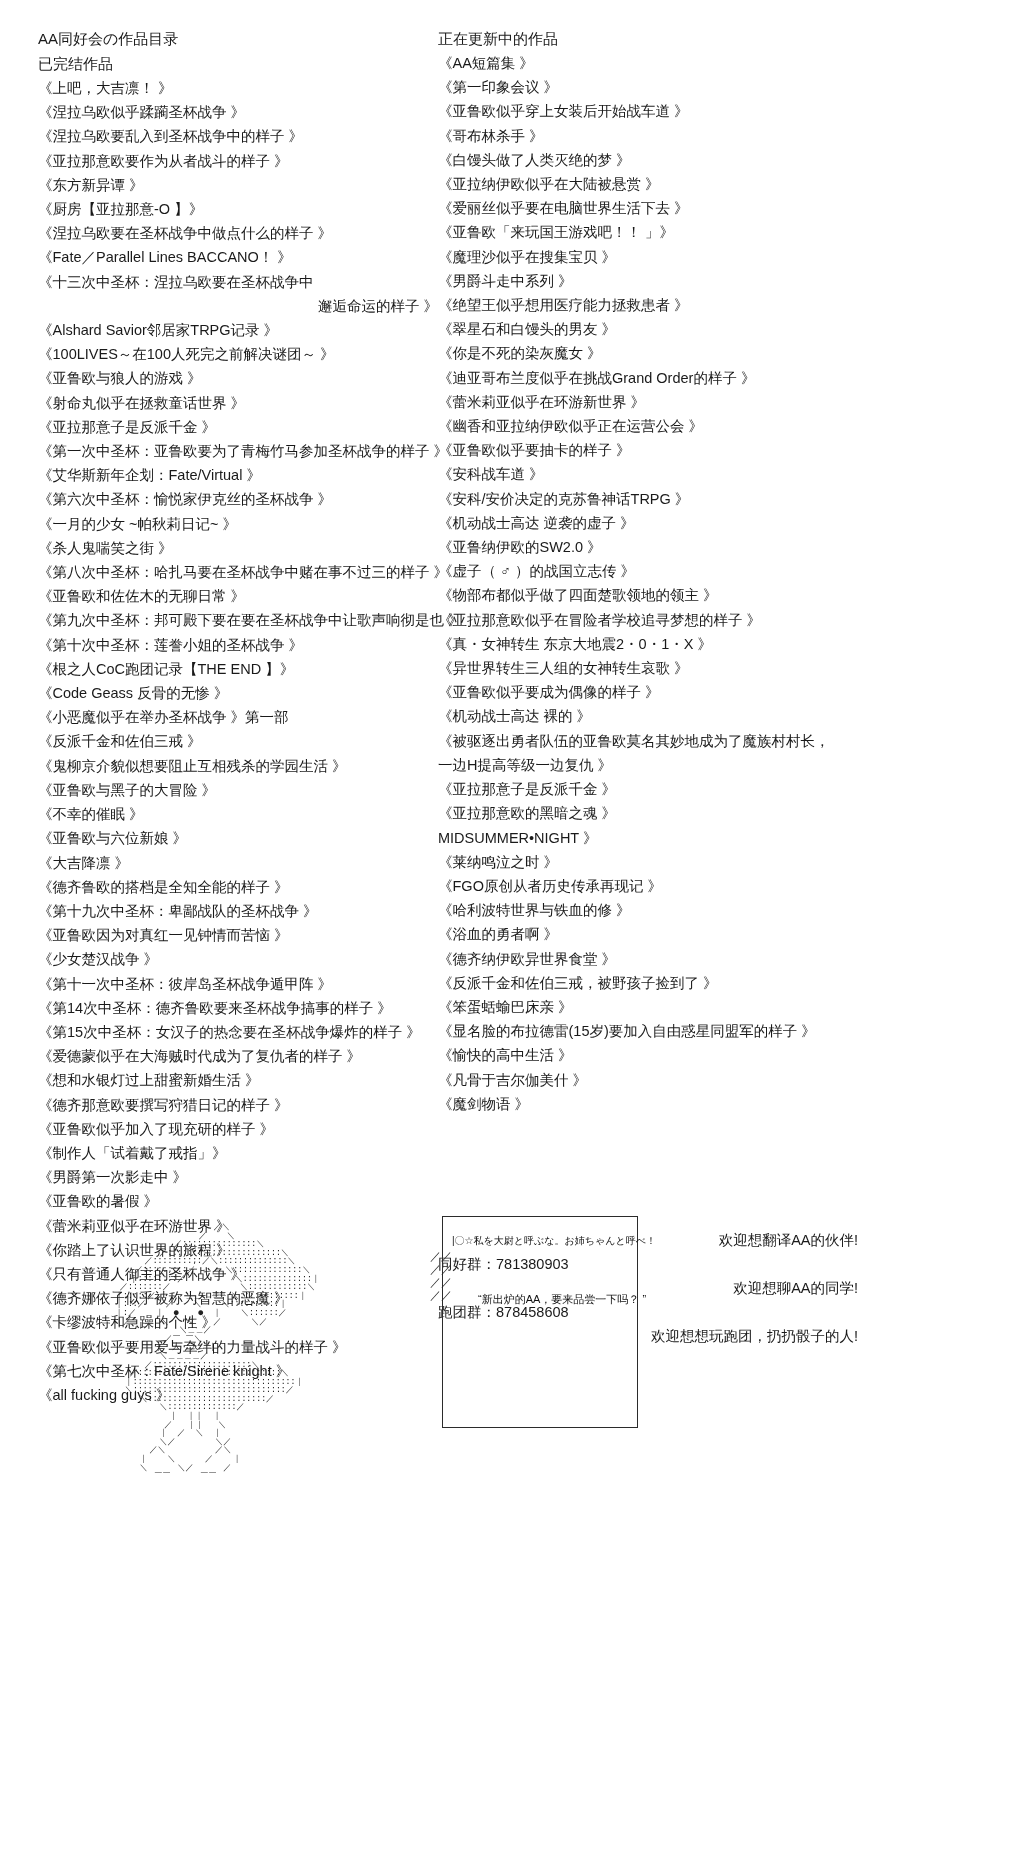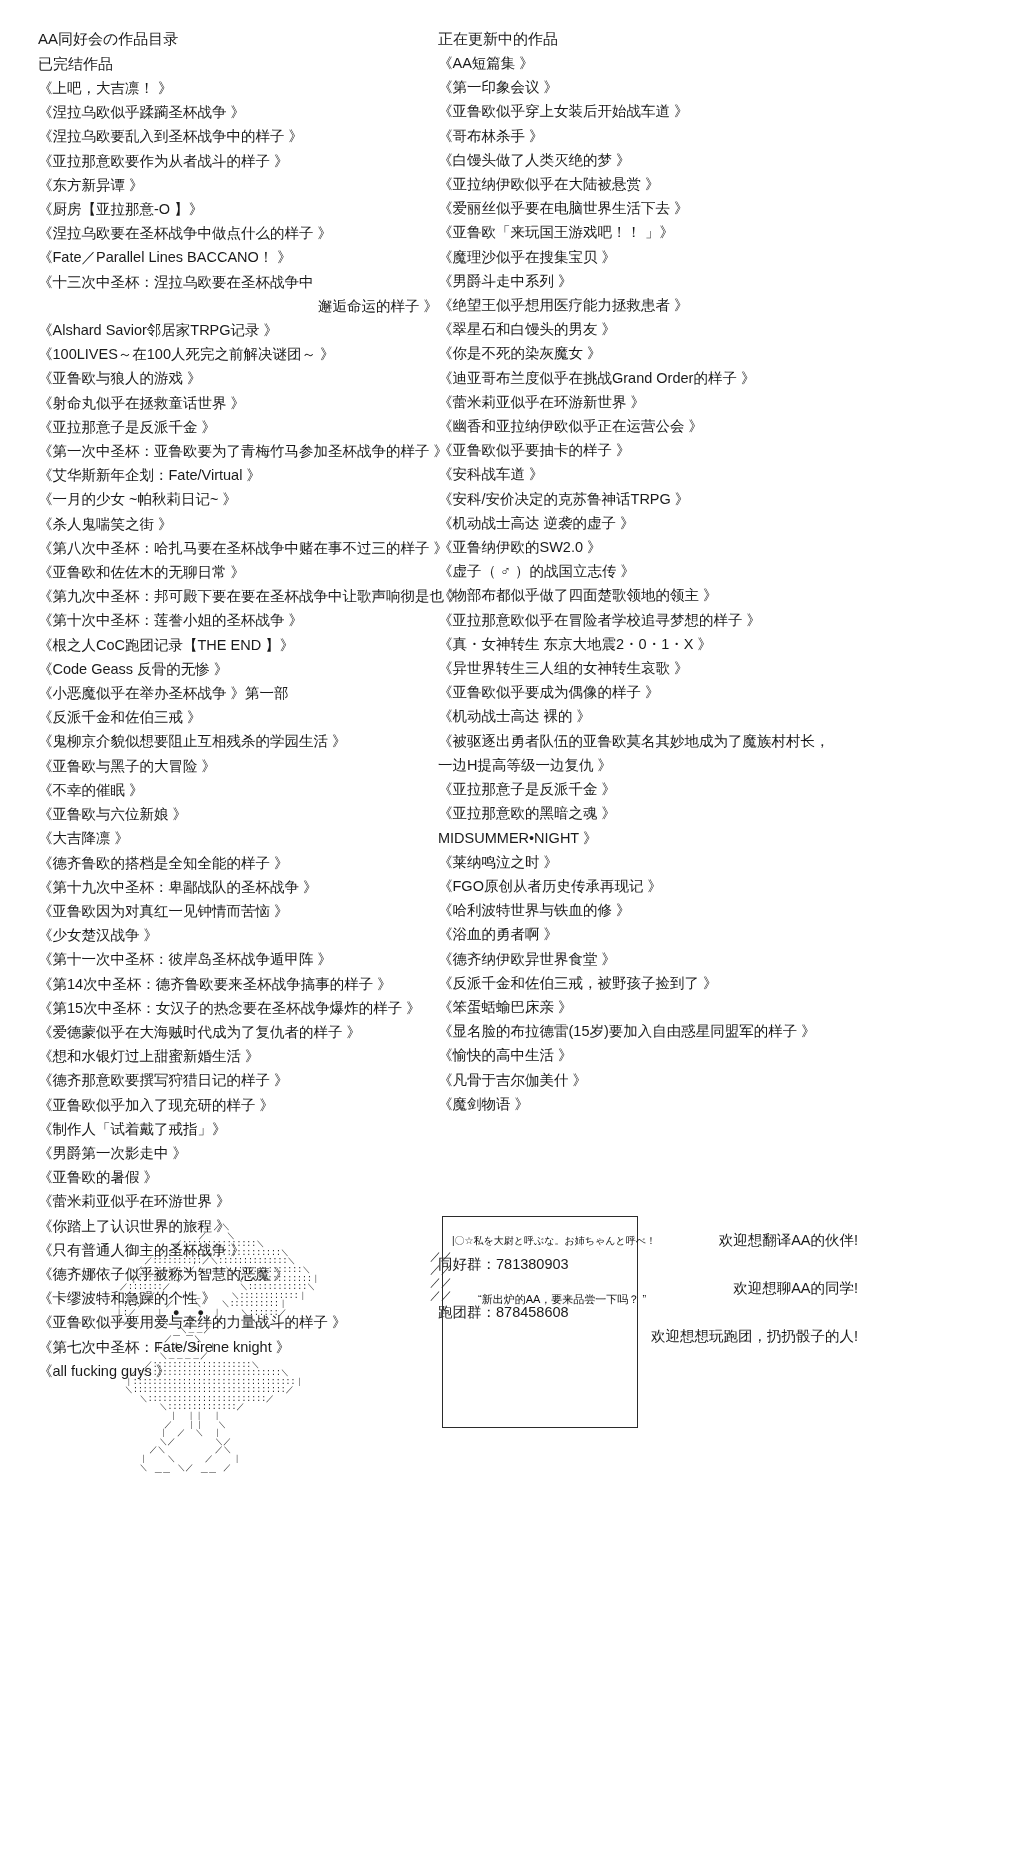--- a/index.html
+++ b/index.html
@@ -161,20 +161,21 @@
       <li>
           <span class="indent">邂逅命运的样子 》</span>
         </li>
       <li>《Alshard Savior邻居家TRPG记录 》</li>
       <li>《100LIVES～在100人死完之前解决谜团～ 》</li>
       <li>《亚鲁欧与狼人的游戏 》</li>
       <li>《射命丸似乎在拯救童话世界 》</li>
       <li>《亚拉那意子是反派千金 》</li>
       <li>《第一次中圣杯：亚鲁欧要为了青梅竹马参加圣杯战争的样子 》</li>
       <li>《艾华斯新年企划：Fate/Virtual 》</li>
+      <li>《第六次中圣杯：愉悦家伊克丝的圣杯战争 》</li>
       <li>《一月的少女 ~帕秋莉日记~ 》</li>
       <li>《杀人鬼喘笑之街 》</li>
       <li>《第八次中圣杯：哈扎马要在圣杯战争中赌在事不过三的样子 》</li>
       <li>《亚鲁欧和佐佐木的无聊日常 》</li>
       <li>《第九次中圣杯：邦可殿下要在要在圣杯战争中让歌声响彻是也 》</li>
       <li>《第十次中圣杯：莲誊小姐的圣杯战争 》</li>
       <li>《根之人CoC跑团记录【THE END 】》</li>
       <li>《Code Geass 反骨的无惨 》</li>
       <li>《小恶魔似乎在举办圣杯战争 》第一部</li>
       <li>《反派千金和佐伯三戒 》</li>

